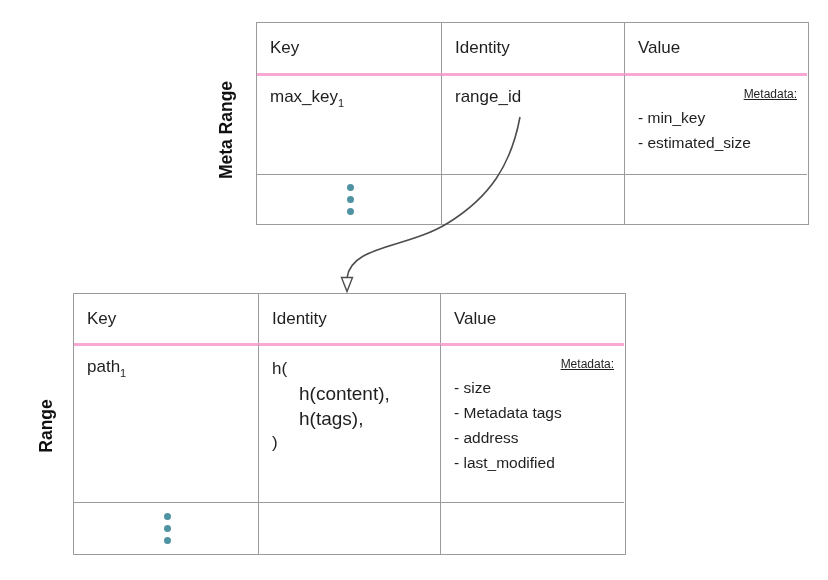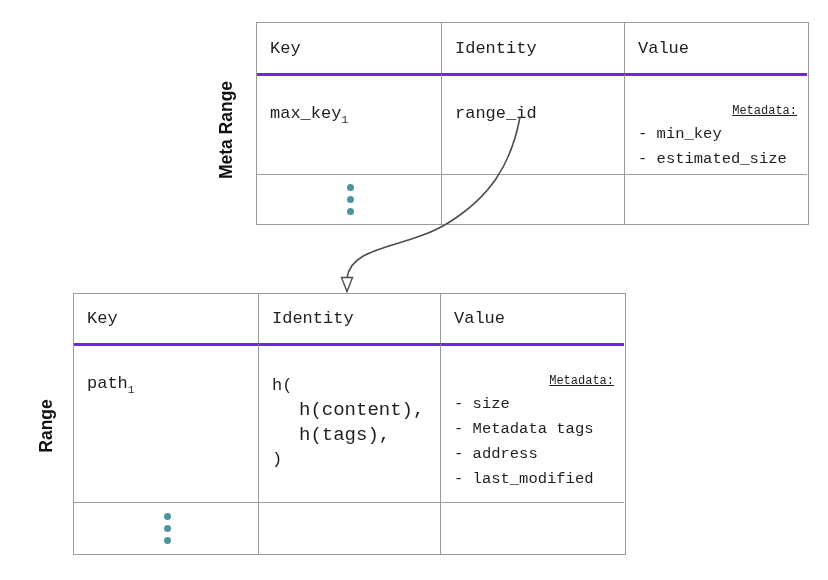--- a/index.html
+++ b/index.html
@@ -10,24 +10,24 @@
   }
   .stage{position:absolute;left:0;top:0;width:828px;height:580px;}
 
   
   .tbl{
     position:absolute;display:grid;background:#fff;
     border:1.5px solid #9b9b9b;box-sizing:border-box;
   }
   .tbl-meta{left:256px;top:22px;width:553px;grid-template-columns:184px 183px 183px;grid-template-rows:50px 101px 50px;}
   .tbl-range{left:73px;top:293px;width:553px;grid-template-columns:184px 182px 184px;grid-template-rows:49px 159px 52px;}
-  .cell{box-sizing:border-box;padding:0 10px 0 13px;font-size:17px;font-family:Liberation Mono, monospace;}
+  .cell{box-sizing:border-box;padding:0 10px 0 13px;font-size:17px;}
   .cell.c2,.cell.c3{border-left:1.5px solid #9b9b9b;}
   .cell.hdr{display:flex;align-items:center;}
-  .cell.r1{border-top:3px solid #6d28d9;padding-top:28px;}
+  .cell.r1{border-top:3px solid #f9a8d4;padding-top:11px;}
   .cell.r2{border-top:1.5px solid #9b9b9b;}
   .ell-cell{display:flex;flex-direction:column;align-items:center;justify-content:center;gap:5px;}
   .dot{width:7px;height:7px;border-radius:50%;background:#4f93a3;}
 
   sub.idx{font-size:11px;line-height:0;vertical-align:-5px;}
 
   .meta-title{text-decoration:underline;font-size:12px;margin-bottom:4px;text-align:right;}
   .meta-item{font-size:15.5px;line-height:25px;}
 
   .hash-open,.hash-close{font-size:17px;line-height:24px;}

